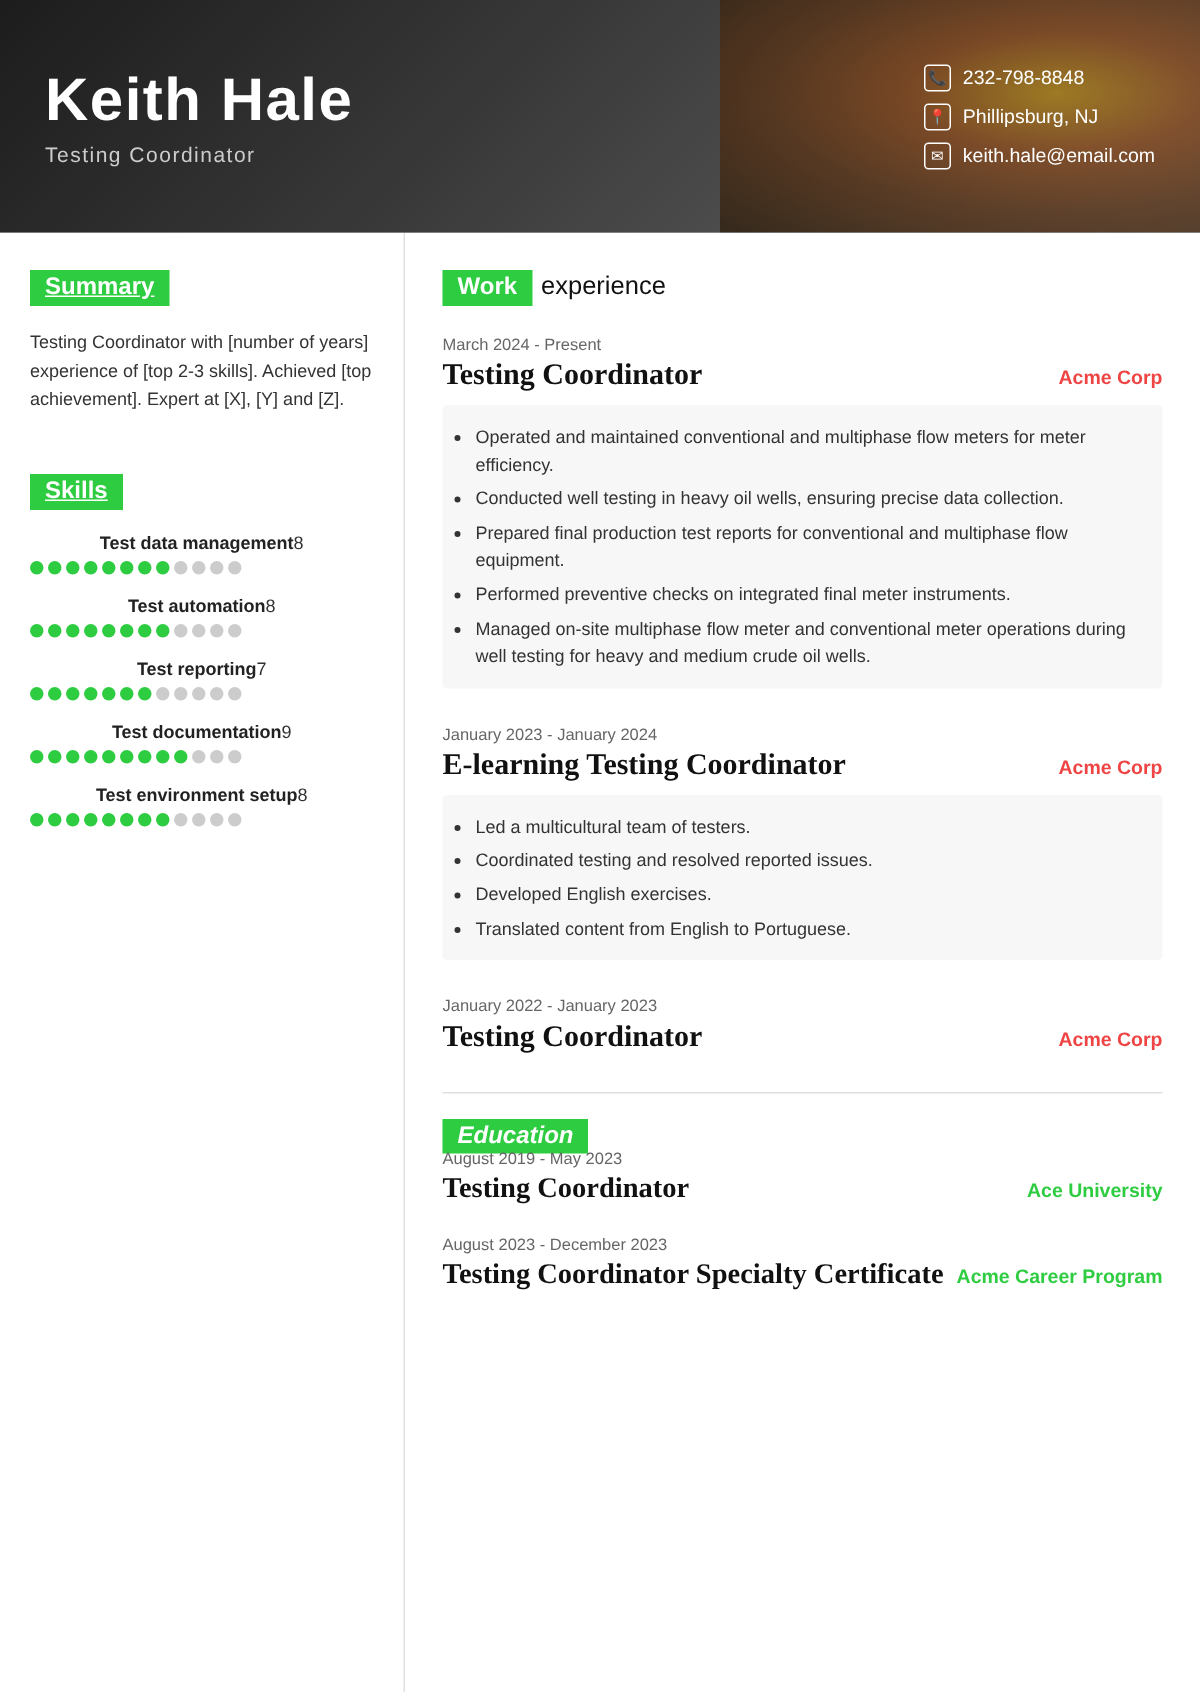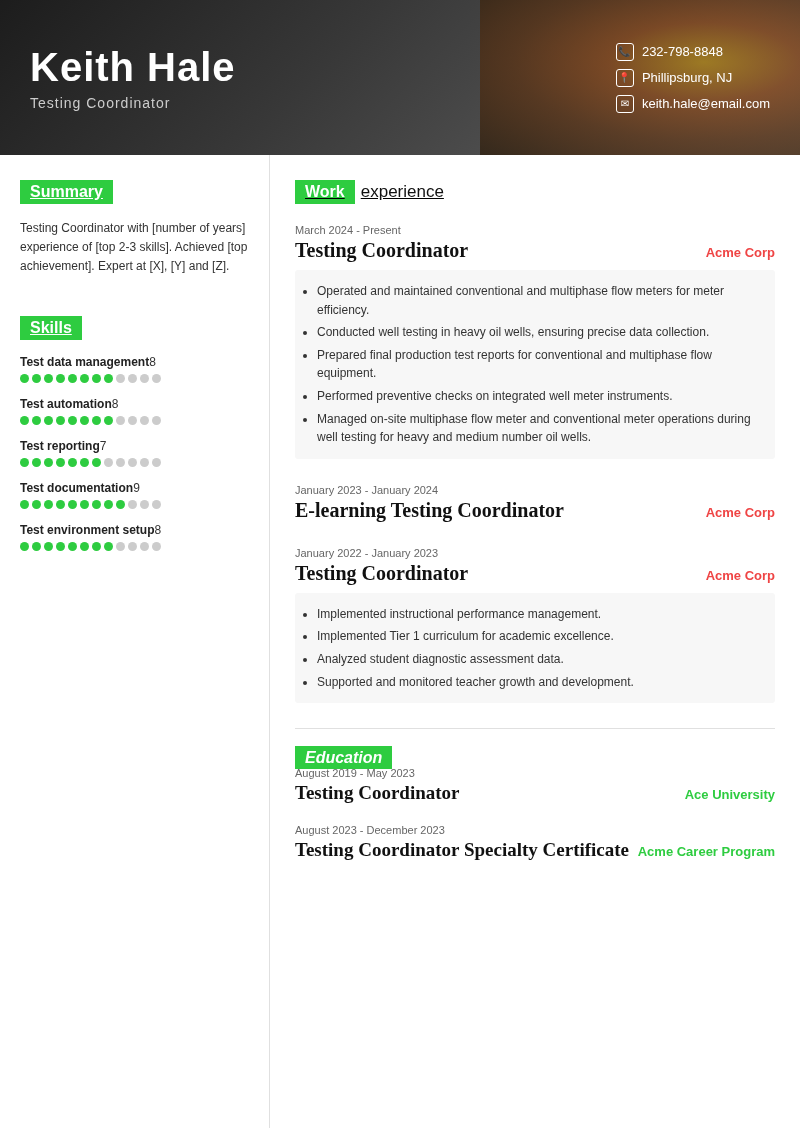--- a/index.html
+++ b/index.html
@@ -122,21 +122,21 @@
 
     
     .skills-section {
       margin-top: 39px;
     }
     .skill-item {
       margin-bottom: 14px;
     }
     .skill-header {
       display: flex;
-      justify-content: flex-start;
+      justify-content: center;
       align-items: center;
       margin-bottom: 5px;
     }
     .skill-name {
       font-size: 12px;
       font-weight: bold;
       color: #222;
     }
     .skill-score {
       font-size: 12px;
@@ -372,58 +372,58 @@
             </div>
           </div>
         </div>
     </div>
 
   </div>
 
   <div class="right-col">
 
     <div>
-      <div style="display:flex; align-items:baseline; gap:6px; margin-bottom:20px;text-decoration:underline;">
+      <div style="display:flex; align-items:baseline; gap:6px; margin-bottom:20px;">
         <span style="background:#2ecc40; color:#fff; font-size:16px; font-weight:bold; padding:3px 10px;">Work</span>
         <span style="font-size:17px; font-weight:normal; color:#111;"> experience</span>
       </div>
       <div id="jobs-container">
           <div class="job-block">
             <div class="job-date">March 2024 - Present</div>
             <div class="job-title-row">
               <div class="job-title">Testing Coordinator</div>
               <div class="job-company">Acme Corp</div>
             </div>
             <ul class="job-bullets">
               <li>Operated and maintained conventional and multiphase flow meters for meter efficiency.</li>
               <li>Conducted well testing in heavy oil wells, ensuring precise data collection.</li>
               <li>Prepared final production test reports for conventional and multiphase flow equipment.</li>
-              <li>Performed preventive checks on integrated well meter instruments.</li>
-              <li>Managed on-site multiphase flow meter and conventional meter operations during well testing for heavy and medium number oil wells.</li>
+              <li>Performed preventive checks on integrated final meter instruments.</li>
+              <li>Managed on-site multiphase flow meter and conventional meter operations during well testing for heavy and medium crude oil wells.</li>
             </ul>
           </div>
           <div class="job-block">
             <div class="job-date">January 2023 - January 2024</div>
             <div class="job-title-row">
               <div class="job-title">E-learning Testing Coordinator</div>
               <div class="job-company">Acme Corp</div>
             </div>
+            <ul class="job-bullets">
+              <li>Led a multicultural team of testers.</li>
+              <li>Coordinated testing and resolved reported issues.</li>
+              <li>Developed English exercises.</li>
+              <li>Translated content from English to Portuguese.</li>
+            </ul>
           </div>
           <div class="job-block">
             <div class="job-date">January 2022 - January 2023</div>
             <div class="job-title-row">
               <div class="job-title">Testing Coordinator</div>
               <div class="job-company">Acme Corp</div>
             </div>
-            <ul class="job-bullets">
-              <li>Implemented instructional performance management.</li>
-              <li>Implemented Tier 1 curriculum for academic excellence.</li>
-              <li>Analyzed student diagnostic assessment data.</li>
-              <li>Supported and monitored teacher growth and development.</li>
-            </ul>
           </div>
         </div>
     </div>
 
     <hr class="divider">
 
     <div>
       <div style="font-style:italic;">
         <span style="background:#2ecc40; color:#fff; font-size:16px; font-weight:bold; padding:3px 10px;">Education</span>
       </div>

